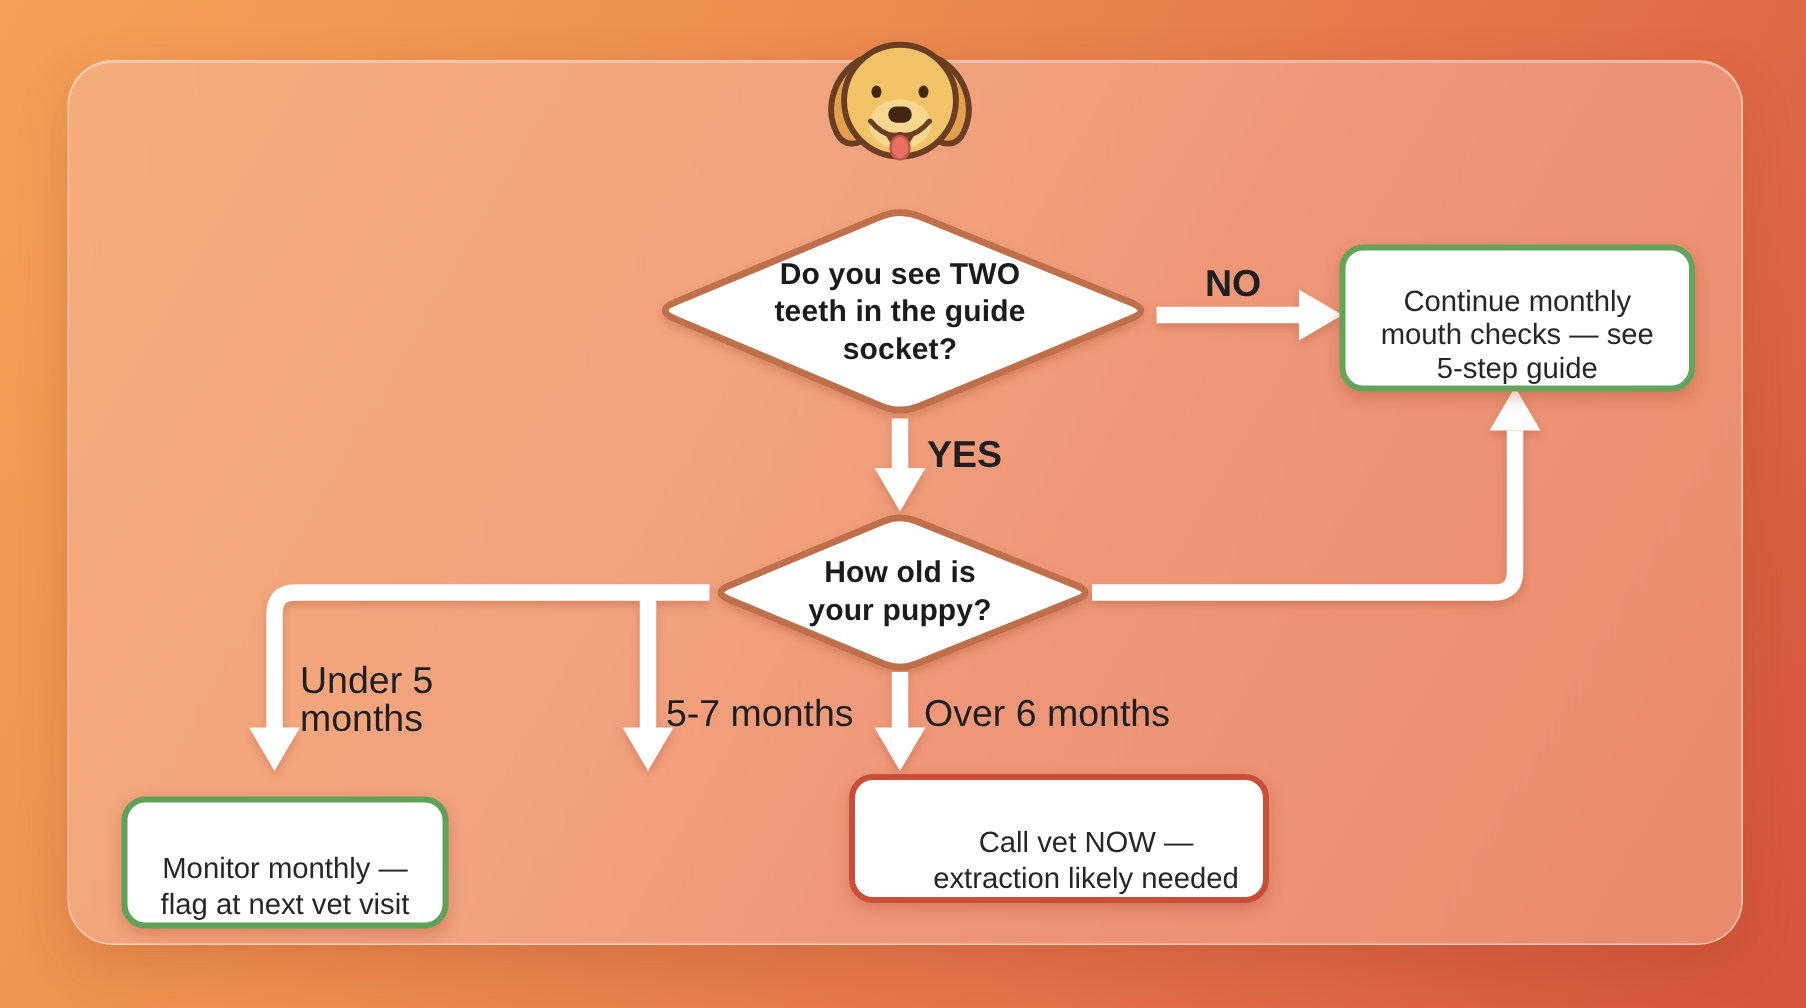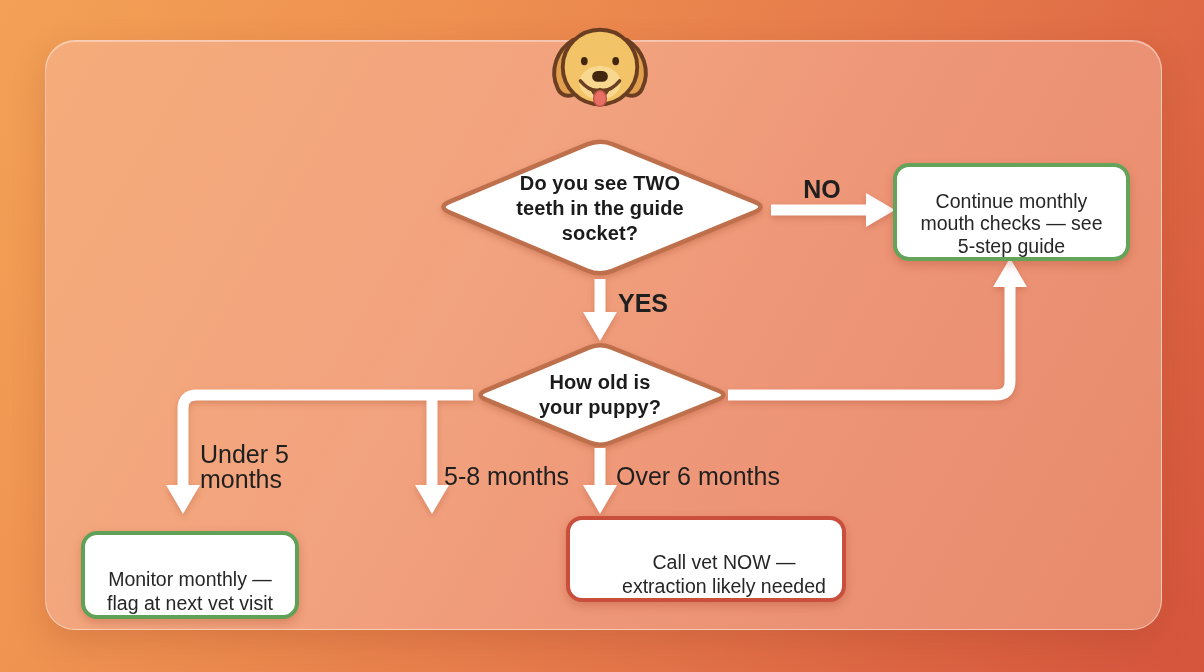--- a/index.html
+++ b/index.html
@@ -95,21 +95,21 @@
   <div class="node-text q1">Do you see TWO
 teeth in the guide
 socket?</div>
   <div class="node-text q2">How old is
 your puppy?</div>
 
   <div class="edge-label bold lbl-no">NO</div>
   <div class="edge-label bold lbl-yes">YES</div>
   <div class="edge-label lbl-u5">Under 5
 months</div>
-  <div class="edge-label lbl-56">5-8 months</div>
+  <div class="edge-label lbl-56">5-7 months</div>
   <div class="edge-label lbl-o6">Over 6 months</div>
 
   <div class="outcome out-continue">
     <span>Continue monthly
 mouth checks — see
 5-step guide</span>
   </div>
   <div class="outcome out-monitor">
     <span>Monitor monthly —
 flag at next vet visit</span>

